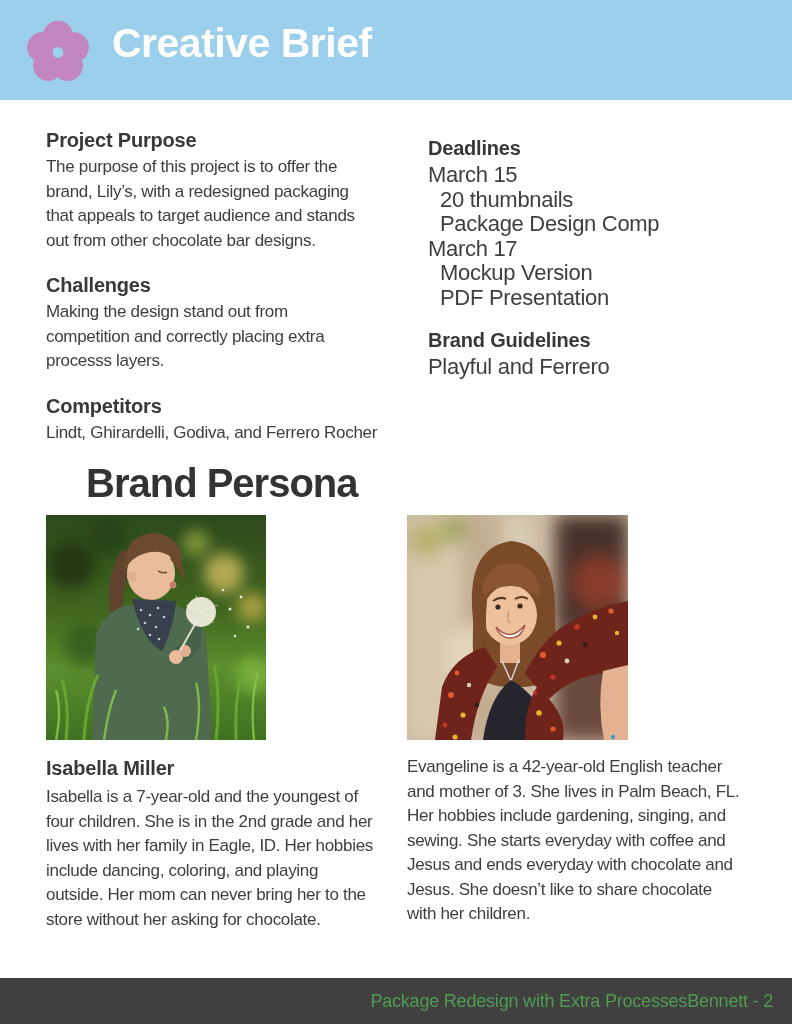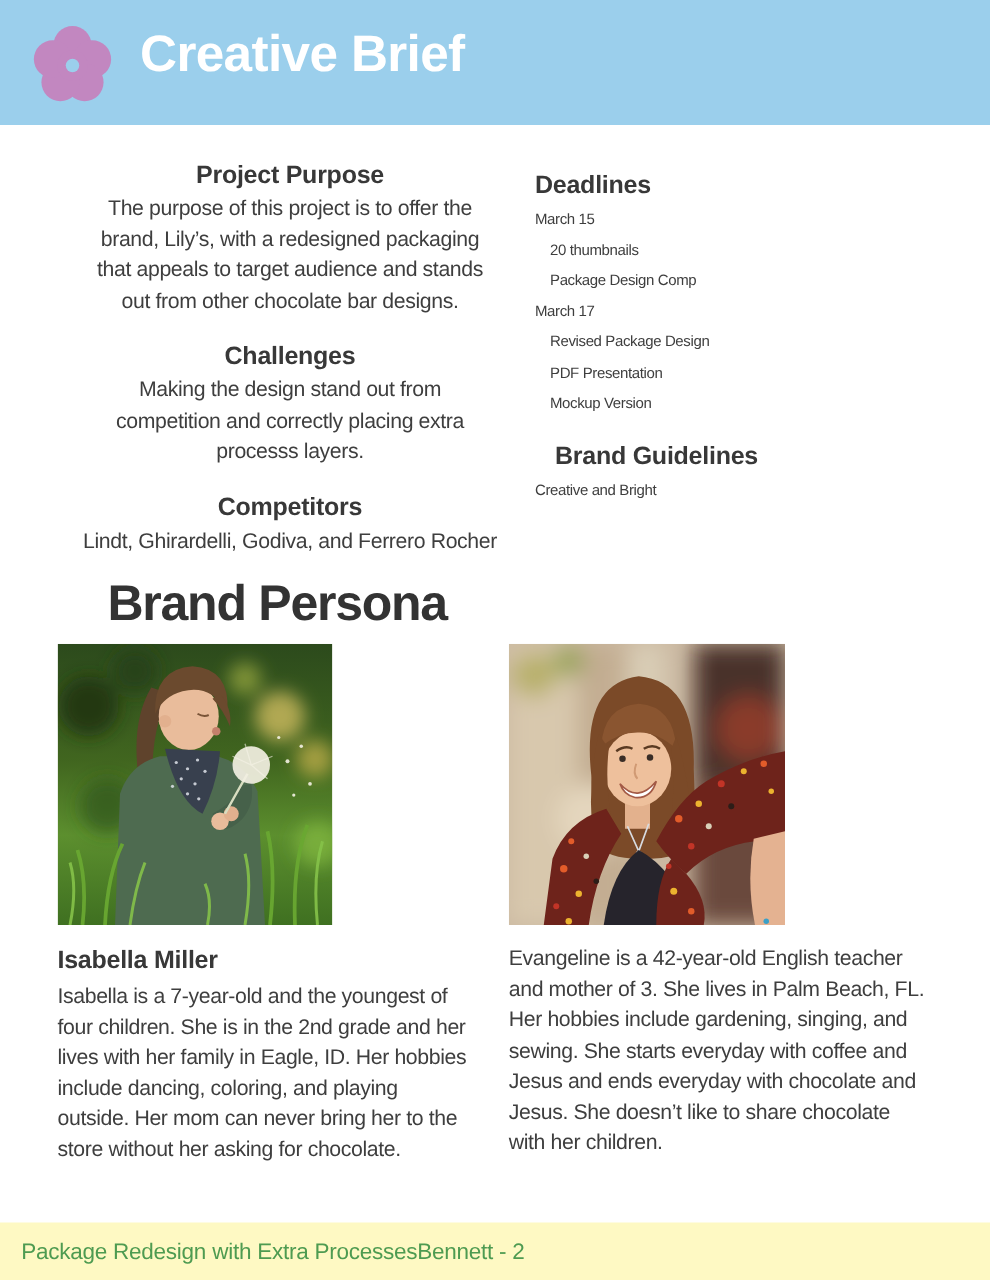--- a/index.html
+++ b/index.html
@@ -19,33 +19,33 @@
     width: 792px; height: 100px;
     background: #9bcfec;
   }
   .flower { position: absolute; left: 21px; top: 15px; width: 74px; height: 72px; }
   .page-title {
     position: absolute; left: 112px; top: 21px;
     font-size: 41px; font-weight: bold; color: #ffffff;
     letter-spacing: -0.5px; line-height: 1.1; white-space: nowrap;
   }
   
-  .brief-left  { position: absolute; left: 46px;  top: 128px; width: 372px; text-align: center; }
+  .brief-left  { position: absolute; left: 46px;  top: 128px; width: 372px; }
   .brief-right { position: absolute; left: 428px; top: 136px; width: 330px; }
   .section-heading {
     font-size: 20px; font-weight: bold; color: #383838;
     letter-spacing: -0.2px; line-height: 24px; margin: 0 0 3px 0;
   }
   .section-body {
     font-size: 17px; color: #3e3e3e; line-height: 24.5px;
     letter-spacing: -0.3px; margin: 0 0 20px 0; white-space: pre;
   }
-  .dl-line { font-size: 12px; color: #3e3e3e; line-height: 24.5px; letter-spacing: -0.3px; }
+  .dl-line { font-size: 22px; color: #3e3e3e; line-height: 24.5px; letter-spacing: -0.3px; }
   .dl-line.indent { padding-left: 12px; }
-  .mt-gap { margin-top: 18px; margin-left: 16px; }
+  .mt-gap { margin-top: 18px; }
   
   .persona-heading {
     position: absolute; left: 46px; top: 461px;
     font-size: 40px; font-weight: 800; color: #333333;
     letter-spacing: -1px; line-height: 44px; white-space: nowrap; margin-left: 40px;
   }
   .photo { position: absolute; top: 515px; width: 220px; height: 225px; overflow: hidden; }
   .photo svg { display: block; width: 100%; height: 100%; }
   .photo-1 { left: 46px; }
   .photo-2 { left: 407px; width: 221px; }
@@ -56,22 +56,22 @@
     letter-spacing: -0.2px; line-height: 26px; margin: 0 0 4px 0;
   }
   .persona-bio {
     font-size: 17px; color: #3e3e3e; line-height: 24.5px;
     letter-spacing: -0.3px; white-space: pre;
   }
   
   .footer {
     position: absolute; left: 0; bottom: 0;
     width: 792px; height: 46px;
-    background: #fef9c3;
-    display: flex; justify-content: flex-start; align-items: center;
+    background: #404040;
+    display: flex; justify-content: flex-end; align-items: center;
     padding: 0 19px 0 17px;
   }
   .footer-text { font-size: 18px; color: #4e9b51; letter-spacing: -0.2px; white-space: nowrap; }
 </style>
 </head>
 <body>
 
 <div class="page">
 
   <div class="header">
@@ -104,26 +104,25 @@
     <h3 class="section-heading">Competitors</h3>
     <p class="section-body">Lindt, Ghirardelli, Godiva, and Ferrero Rocher</p>
   </div>
 
   <div class="brief-right">
     <h3 class="section-heading">Deadlines</h3>
     <div class="dl-line">March 15</div>
     <div class="dl-line indent">20 thumbnails</div>
     <div class="dl-line indent">Package Design Comp</div>
     <div class="dl-line">March 17</div>
-    <div class="dl-line indent">Revised Package Design</div>
+    <div class="dl-line indent">Mockup Version</div>
     <div class="dl-line indent">PDF Presentation</div>
-    <div class="dl-line indent">Mockup Version</div>
 
     <h3 class="section-heading mt-gap">Brand Guidelines</h3>
-    <div class="dl-line">Creative and Bright</div>
+    <div class="dl-line">Playful and Ferrero</div>
   </div>
 
   <h2 class="persona-heading">Brand Persona</h2>
 
   <div class="photo photo-1">
     <svg viewBox="0 0 220 225" aria-hidden="true">
       <defs>
         <linearGradient id="p1bg" x1="0" y1="0" x2="0" y2="1">
           <stop offset="0" stop-color="#2c4a1c"></stop>
           <stop offset="0.42" stop-color="#41661f"></stop>

